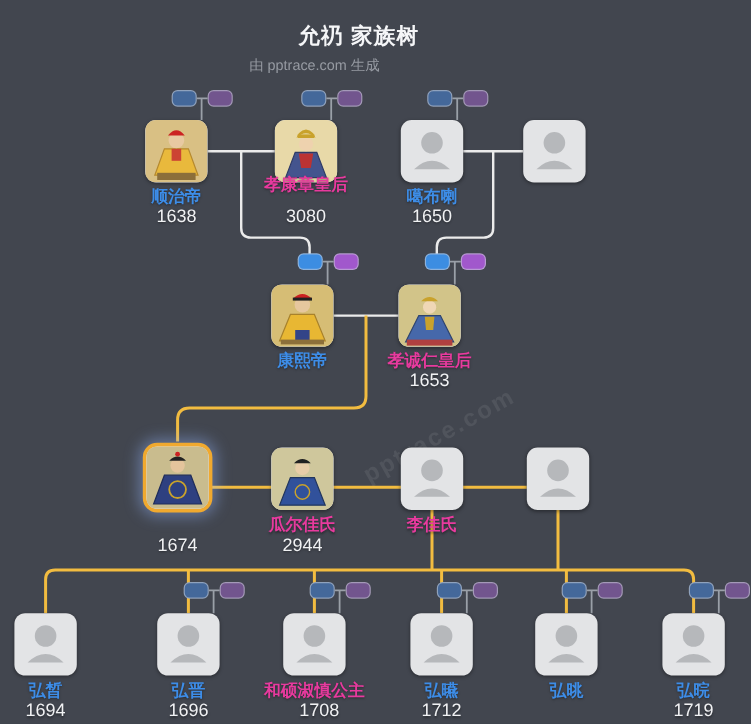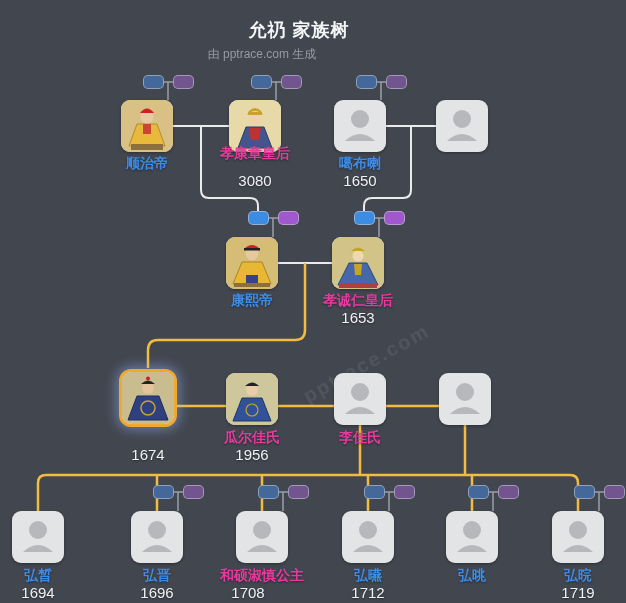--- a/index.html
+++ b/index.html
@@ -127,20 +127,21 @@
     <svg width="52" height="52">
       <rect width="52" height="52" fill="#d9c084"></rect>
       <path d="M8 46 L16 24 H36 L44 46 Z" fill="#e9b93c" stroke="#b5892f" stroke-width="1"></path>
       <rect x="22" y="24" width="8" height="10" fill="#cc4433"></rect>
       <circle cx="26" cy="17" r="6.5" fill="#e8c9a2"></circle>
       <path d="M19 13 Q26 4 33 13 Z" fill="#cc2222"></path>
       <rect x="10" y="44" width="32" height="6" fill="#8c6f3a"></rect>
     </svg>
   </div>
   <div class="pname male" style="left:77px;top:155px;">顺治帝</div>
+  <div class="pyear" style="left:77px;top:172px;">1638</div>
 
   <div class="node portrait" style="left:229px;top:100px;">
     <svg width="52" height="52">
       <rect width="52" height="52" fill="#e8d9a8"></rect>
       <path d="M9 48 L17 27 H35 L43 48 Z" fill="#44548e" stroke="#2e3a66" stroke-width="1"></path>
       <path d="M20 28 H32 L30 40 H22 Z" fill="#bb3333"></path>
       <circle cx="26" cy="20" r="6" fill="#eed2ae"></circle>
       <path d="M18 15 Q26 7 34 15 L32 11 Q26 5 20 11 Z" fill="#c9a22c"></path>
       <rect x="19" y="12" width="14" height="3" fill="#c9a22c"></rect>
     </svg>
@@ -205,21 +206,21 @@
   <div class="node portrait" style="left:226px;top:373px;">
     <svg width="52" height="52">
       <rect width="52" height="52" fill="#cfc79c"></rect>
       <path d="M7 48 L16 25 H36 L45 48 Z" fill="#31519b" stroke="#22365e" stroke-width="1"></path>
       <circle cx="26" cy="37" r="6" fill="none" stroke="#c9a22c" stroke-width="1.2"></circle>
       <circle cx="26" cy="17" r="6" fill="#e8cda8"></circle>
       <path d="M19 13 Q26 6 33 13 Z" fill="#222222"></path>
     </svg>
   </div>
   <div class="pname female" style="left:182px;top:429px;">瓜尔佳氏</div>
-  <div class="pyear" style="left:182px;top:446px;">1956</div>
+  <div class="pyear" style="left:182px;top:446px;">2944</div>
 
   <div class="node" style="left:334px;top:373px;">
     <svg width="52" height="52">
       <circle cx="26" cy="19" r="9" fill="#b6b8bb"></circle>
       <path d="M11 41 Q26 27 41 41 Z" fill="#b6b8bb"></path>
     </svg>
   </div>
   <div class="pname female" style="left:290px;top:429px;">李佳氏</div>
 
   <div class="node" style="left:439px;top:373px;">
@@ -247,21 +248,21 @@
   <div class="pname male" style="left:87px;top:567px;">弘晋</div>
   <div class="pyear" style="left:87px;top:584px;">1696</div>
 
   <div class="node" style="left:236px;top:511px;">
     <svg width="52" height="52">
       <circle cx="26" cy="19" r="9" fill="#b6b8bb"></circle>
       <path d="M11 41 Q26 27 41 41 Z" fill="#b6b8bb"></path>
     </svg>
   </div>
   <div class="pname female" style="left:192px;top:567px;">和硕淑慎公主</div>
-  <div class="pyear" style="left:178px;top:584px;">1708</div>
+  <div class="pyear" style="left:196px;top:584px;">1708</div>
 
   <div class="node" style="left:342px;top:511px;">
     <svg width="52" height="52">
       <circle cx="26" cy="19" r="9" fill="#b6b8bb"></circle>
       <path d="M11 41 Q26 27 41 41 Z" fill="#b6b8bb"></path>
     </svg>
   </div>
   <div class="pname male" style="left:298px;top:567px;">弘曣</div>
   <div class="pyear" style="left:298px;top:584px;">1712</div>
 

